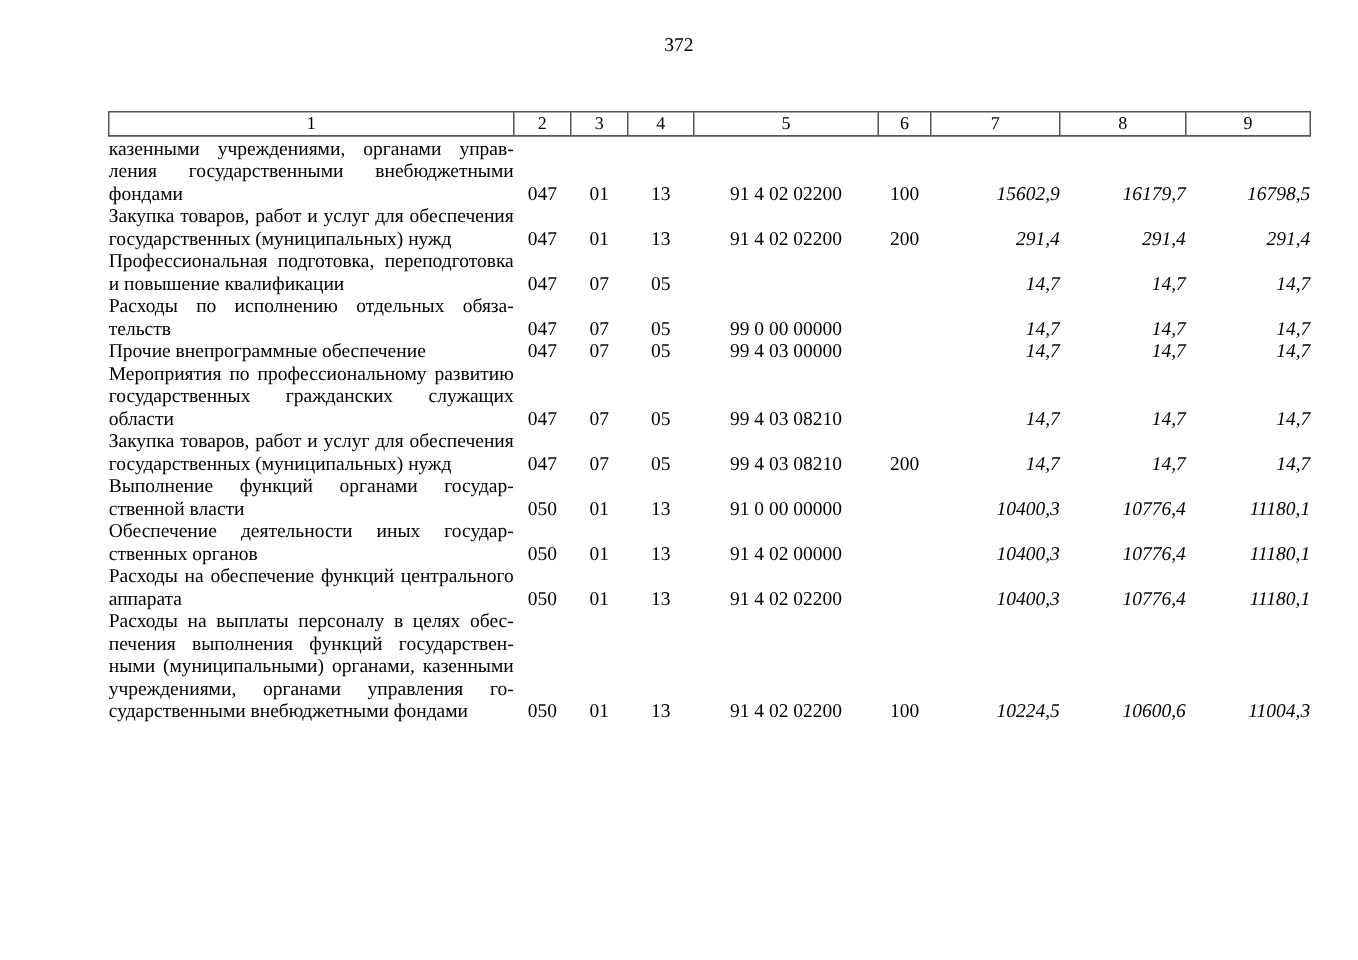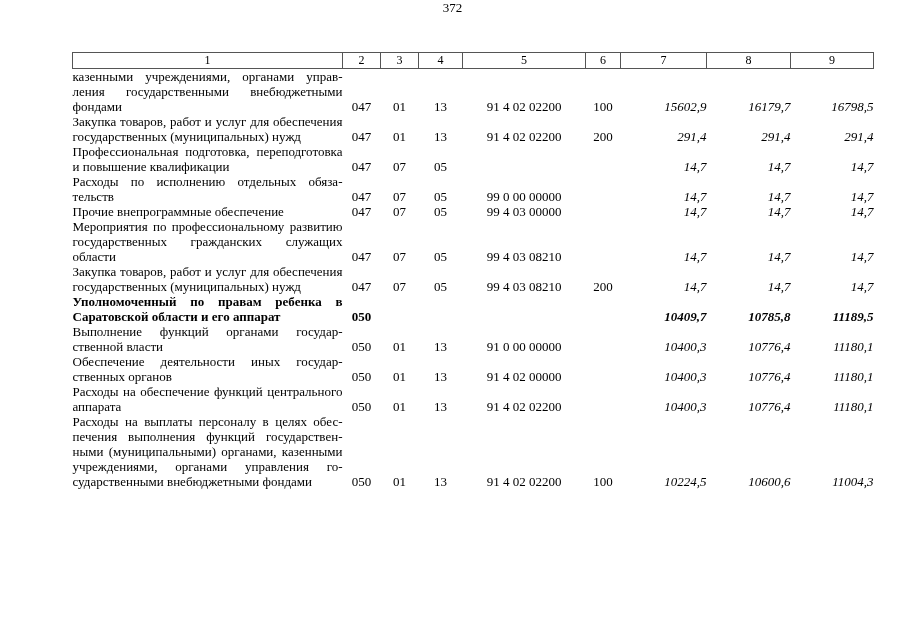--- a/index.html
+++ b/index.html
@@ -10,20 +10,21 @@
     height: 640px;
     overflow: hidden;
     font-family: "Liberation Serif", serif;
     color: #000000;
   }
   .page {
     position: relative;
     width: 905px;
     height: 500px;
     box-sizing: border-box;
+    padding-top: 22px;
   }
   .page-number {
     text-align: center;
     font-size: 13px;
     margin-bottom: 36px;
   }
   table.budget-table {
     border-collapse: collapse;
     table-layout: fixed;
     margin-left: 72px;
@@ -173,31 +174,20 @@
           <td class="col-name">Закупка товаров, работ и услуг для обеспече­ния государственных (муниципальных) нужд</td>
           <td class="col-c2">047</td>
           <td class="col-c3">07</td>
           <td class="col-c4">05</td>
           <td class="col-c5">99 4 03 08210</td>
           <td class="col-c6">200</td>
           <td class="col-c7">14,7</td>
           <td class="col-c8">14,7</td>
           <td class="col-c9">14,7</td>
         </tr>
-        <tr class="bold">
-          <td class="col-name">Уполномоченный по правам ребенка в Саратовской области и его аппарат</td>
-          <td class="col-c2">050</td>
-          <td class="col-c3"></td>
-          <td class="col-c4"></td>
-          <td class="col-c5"></td>
-          <td class="col-c6"></td>
-          <td class="col-c7">10409,7</td>
-          <td class="col-c8">10785,8</td>
-          <td class="col-c9">11189,5</td>
-        </tr>
         <tr>
           <td class="col-name">Выполнение функций органами государ­ственной власти</td>
           <td class="col-c2">050</td>
           <td class="col-c3">01</td>
           <td class="col-c4">13</td>
           <td class="col-c5">91 0 00 00000</td>
           <td class="col-c6"></td>
           <td class="col-c7">10400,3</td>
           <td class="col-c8">10776,4</td>
           <td class="col-c9">11180,1</td>

